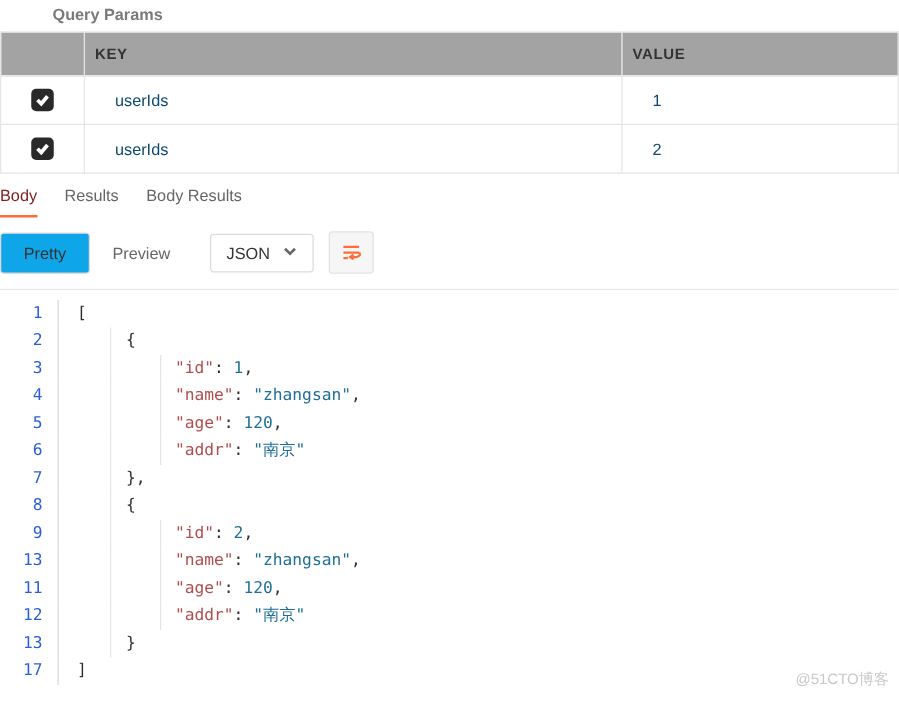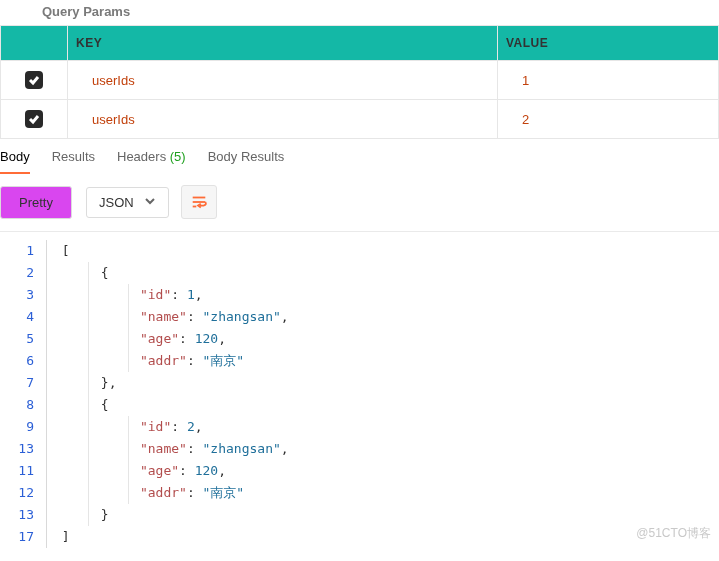--- a/index.html
+++ b/index.html
@@ -21,53 +21,53 @@
   width: 100%;
   border-collapse: collapse;
   margin-top: 2px;
 }
 .params-table th {
   text-align: left;
   font-weight: 600;
   color: #333;
   padding: 10px 8px;
   border: 1px solid #e6e6e6;
-  background: #14b8a6;
+  background: #a3a3a3;
   font-size: 12px;
   letter-spacing: 0.5px;
 }
 .params-table td {
   padding: 10px 24px;
   border: 1px solid #e6e6e6;
-  color: #c2410c;
+  color: #0c4a6e;
 }
 .check-cell { width: 40px; text-align: center; border:1px solid #e6e6e6; }
 .checkbox {
   display:inline-flex; width:18px; height:18px;
   background:#292929; border-radius:4px;
   align-items:center; justify-content:center;
 }
 .checkbox svg { width:12px; height:12px; stroke:#fff; stroke-width:3; fill:none; }
 .key-col { width: 430px; }
 .tabs {
   display:flex; gap:22px; padding:10px 0 0 0; border-bottom:1px solid transparent;
   color:#666; font-size:13px;
 }
 .tab { cursor:pointer; padding:0 0 8px 0; }
-.tab.active { color:#000000; border-bottom:2px solid #ff6c37; }
+.tab.active { color:#7f1d1d; border-bottom:2px solid #ff6c37; }
 .tab .count { color:#1fa01f; }
 .toolbar {
   display:flex; align-items:center; gap:0; padding:10px 0 12px 0;
   border-bottom:1px solid #eaeaea;
 }
 .viewbtn {
   padding:8px 18px; color:#666; cursor:pointer; font-size:13px;
 }
 .viewbtn.active {
-  background:#d946ef; border:1px solid #dcdcdc; border-radius:3px; color:#333;
+  background:#0ea5e9; border:1px solid #dcdcdc; border-radius:3px; color:#333;
 }
 .select {
   display:flex; align-items:center; gap:10px;
   border:1px solid #dcdcdc; border-radius:3px; padding:7px 12px;
   margin-left:14px; color:#333; font-size:13px; cursor:pointer;
 }
 .select svg { width:12px; height:12px; stroke:#666; stroke-width:2; fill:none;}
 .wrapbtn {
   width:36px; height:34px; border:1px solid #e2e2e2; background:#f6f6f6;
   border-radius:3px; margin-left:12px; display:flex; align-items:center; justify-content:center;
@@ -94,21 +94,21 @@
   position:absolute; top:0; bottom:0; border-left:1px solid #e5e5e5;
 }
 .guide1 { left:42px; }
 .guide2 { left:82px; }
 .br { color:#303030; }
 .key { color:#b24d4d; }
 .str { color:#1f6f9a; }
 .num { color:#1f6f9a; }
 .pun { color:#303030; }
 .watermark {
-  position:absolute; right:8px; bottom:14px; color:#c9c9c9; font-size:12px;
+  position:absolute; right:8px; bottom:4px; color:#c9c9c9; font-size:12px;
 }
 .wrap { position:relative; }
 </style>
 </head>
 <body>
 
 <div class="wrap">
 
 <div class="section-title">Query Params</div>
 
@@ -138,29 +138,26 @@
             </span></td>
           <td class="key-col">userIds</td>
           <td>2</td>
         </tr>
       </tbody>
 </table>
 
 <div class="tabs">
   <div class="tab active">Body</div>
   <div class="tab">Results</div>
-  <div class="tab">
-    <span>Headers</span>
-    <span class="count">(5)</span>
-  </div>
   <div class="tab">Body Results</div>
 </div>
 
 <div class="toolbar">
   <div class="viewbtn active">Pretty</div>
+  <div class="viewbtn">Preview</div>
   <div class="select">
     <span>JSON</span>
     <span>
       <svg viewBox="0 0 12 12">
             <polyline points="2,4 6,8 10,4"></polyline>
           </svg>
     </span>
   </div>
   <div class="wrapbtn">
     <svg viewBox="0 0 20 20" width="18" height="18">

